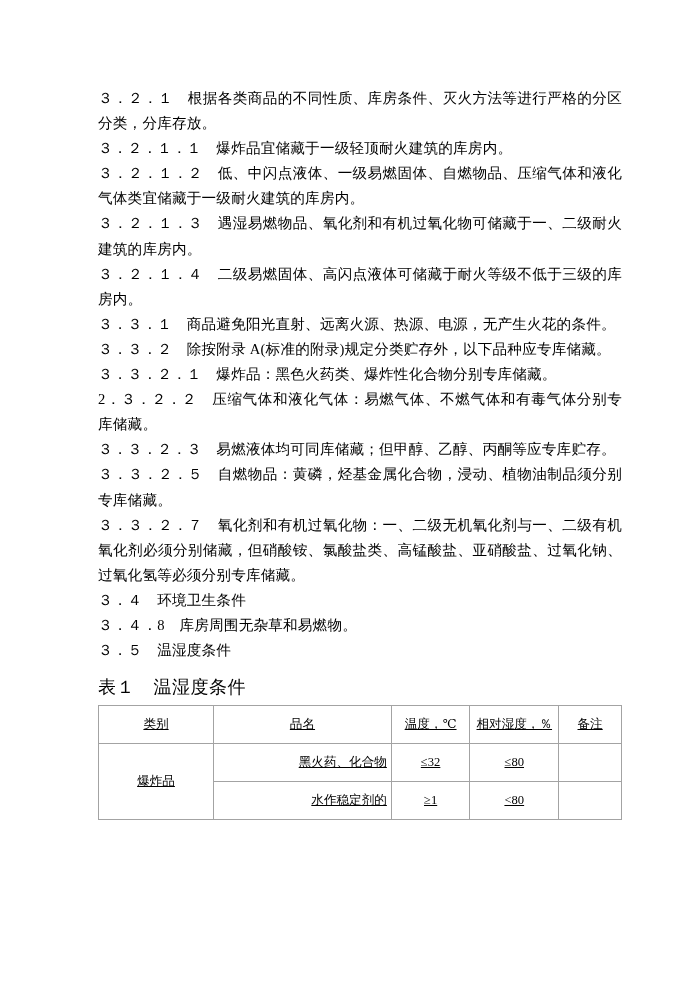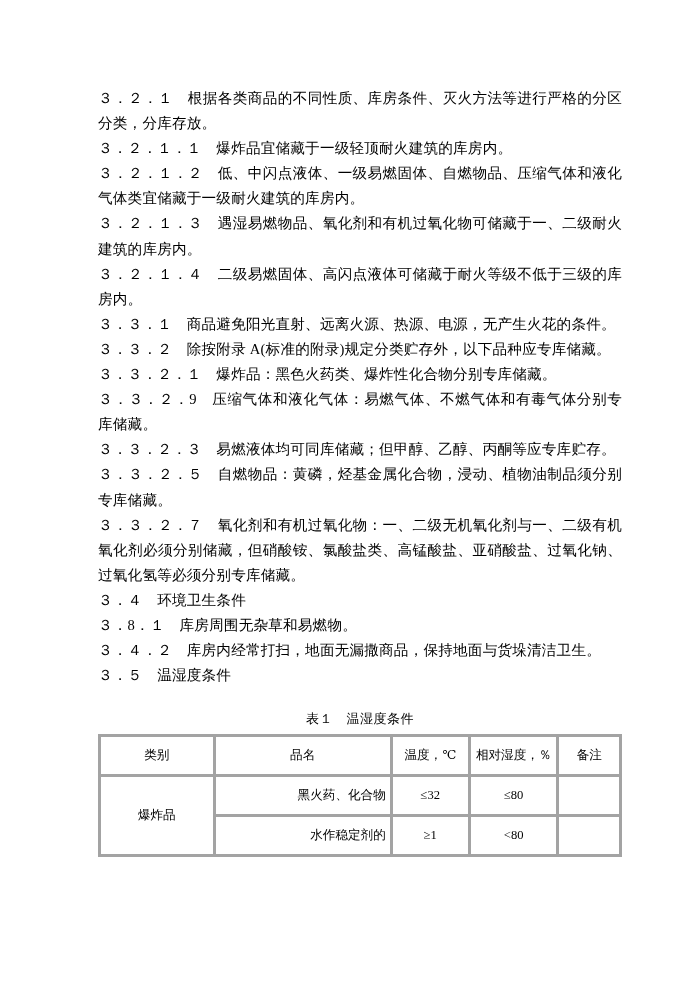--- a/index.html
+++ b/index.html
@@ -22,37 +22,37 @@
     padding: 86px 78px 0 98px;
   }
   .para {
     font-size: 14.6px;
     line-height: 1.72;
     text-align: justify;
     margin: 0;
     letter-spacing: 0.2px;
   }
   .table-title {
-    text-align: center;
-    font-size: 13px;
-    margin: 22px 0 6px 0;
+    font-size: 18px;
+    margin: 12px 0 6px 0;
     letter-spacing: 0.5px;
   }
   table.cond {
     border-collapse: collapse;
     width: 100%;
     font-size: 12.6px;
     table-layout: fixed;
   }
   table.cond td, table.cond th {
-    border: 3px solid #a3a3a3;
+    border: 1px solid #a3a3a3;
     padding: 10px 4px;
     font-weight: normal;
     height: 21px;
     box-sizing: border-box;
+    text-decoration: underline;
   }
   th.c-type, td.c-type { width: 22%; text-align: center; }
   th.c-item, td.c-item { width: 34%; text-align: right; padding-left: 6px; }
   th.c-temp, td.c-temp { width: 15%; text-align: center; }
   th.c-hum,  td.c-hum  { width: 17%; text-align: center; }
   th.c-note, td.c-note { width: 12%; text-align: center; }
   .hdr-row td { text-align: center; }
   .mid { vertical-align: middle; }
 </style>
 </head>
@@ -62,27 +62,26 @@
 
   <div>
     <p class="para">３．２．１　根据各类商品的不同性质、库房条件、灭火方法等进行严格的分区分类，分库存放。</p>
     <p class="para">３．２．１．１　爆炸品宜储藏于一级轻顶耐火建筑的库房内。</p>
     <p class="para">３．２．１．２　低、中闪点液体、一级易燃固体、自燃物品、压缩气体和液化气体类宜储藏于一级耐火建筑的库房内。</p>
     <p class="para">３．２．１．３　遇湿易燃物品、氧化剂和有机过氧化物可储藏于一、二级耐火建筑的库房内。</p>
     <p class="para">３．２．１．４　二级易燃固体、高闪点液体可储藏于耐火等级不低于三级的库房内。</p>
     <p class="para">３．３．１　商品避免阳光直射、远离火源、热源、电源，无产生火花的条件。</p>
     <p class="para">３．３．２　除按附录 A(标准的附录)规定分类贮存外，以下品种应专库储藏。</p>
     <p class="para">３．３．２．１　爆炸品：黑色火药类、爆炸性化合物分别专库储藏。</p>
-    <p class="para">３．３．２．9　压缩气体和液化气体：易燃气体、不燃气体和有毒气体分别专库储藏。</p>
+    <p class="para">2．３．２．２　压缩气体和液化气体：易燃气体、不燃气体和有毒气体分别专库储藏。</p>
     <p class="para">３．３．２．３　易燃液体均可同库储藏；但甲醇、乙醇、丙酮等应专库贮存。</p>
     <p class="para">３．３．２．５　自燃物品：黄磷，烃基金属化合物，浸动、植物油制品须分别专库储藏。</p>
     <p class="para">３．３．２．７　氧化剂和有机过氧化物：一、二级无机氧化剂与一、二级有机氧化剂必须分别储藏，但硝酸铵、氯酸盐类、高锰酸盐、亚硝酸盐、过氧化钠、过氧化氢等必须分别专库储藏。</p>
     <p class="para">３．４　环境卫生条件</p>
-    <p class="para">３．8．１　库房周围无杂草和易燃物。</p>
-    <p class="para">３．４．２　库房内经常打扫，地面无漏撒商品，保持地面与货垛清洁卫生。</p>
+    <p class="para">３．４．8　库房周围无杂草和易燃物。</p>
     <p class="para">３．５　温湿度条件</p>
   </div>
 
   <div class="table-title">表１　温湿度条件</div>
 
   <table class="cond">
     <tbody>
       <tr class="hdr-row">
         <td class="c-type">类别</td>
         <td class="c-item" style="text-align:center;">品名</td>

